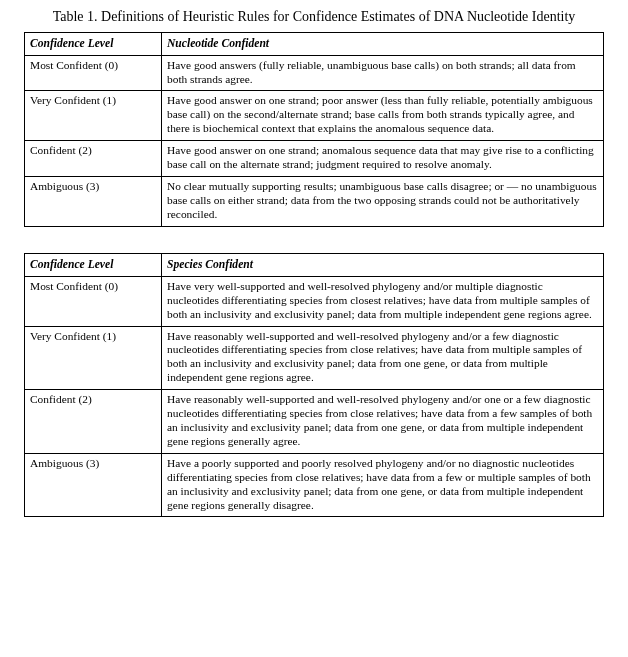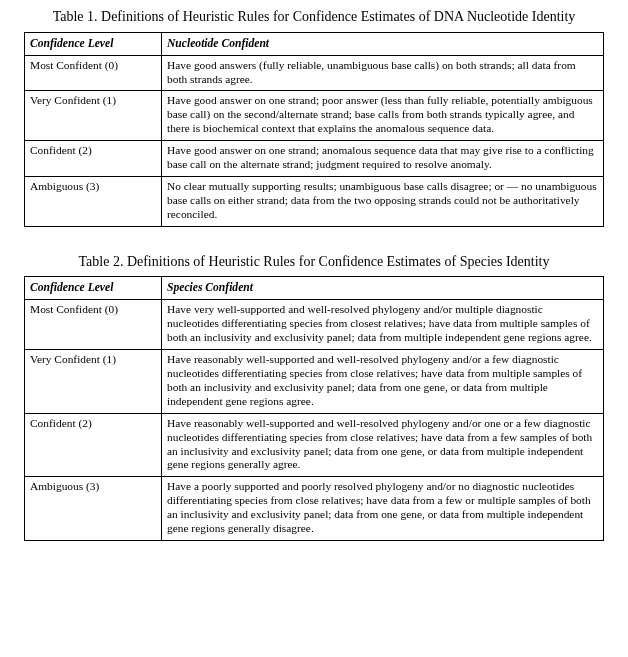--- a/index.html
+++ b/index.html
@@ -86,21 +86,20 @@
       </tr>
       <tr>
         <td class="lvl">Ambiguous (3)</td>
         <td>No clear mutually supporting results; unambiguous base calls disagree; or — no unambiguous base calls on either strand; data from the two opposing strands could not be authoritatively reconciled.</td>
       </tr>
     </tbody>
   </table>
 
   <div class="spacer-lg"></div>
 
-  <p class="caption">Table 2. Definitions of Heuristic Rules for Confidence Estimates of Species Identity</p>
 
   <table class="rules">
     <colgroup>
         <col class="c1">
         <col class="c2">
       </colgroup>
     <thead>
       <tr>
         <th>Confidence Level</th>
         <th>Species Confident</th>

